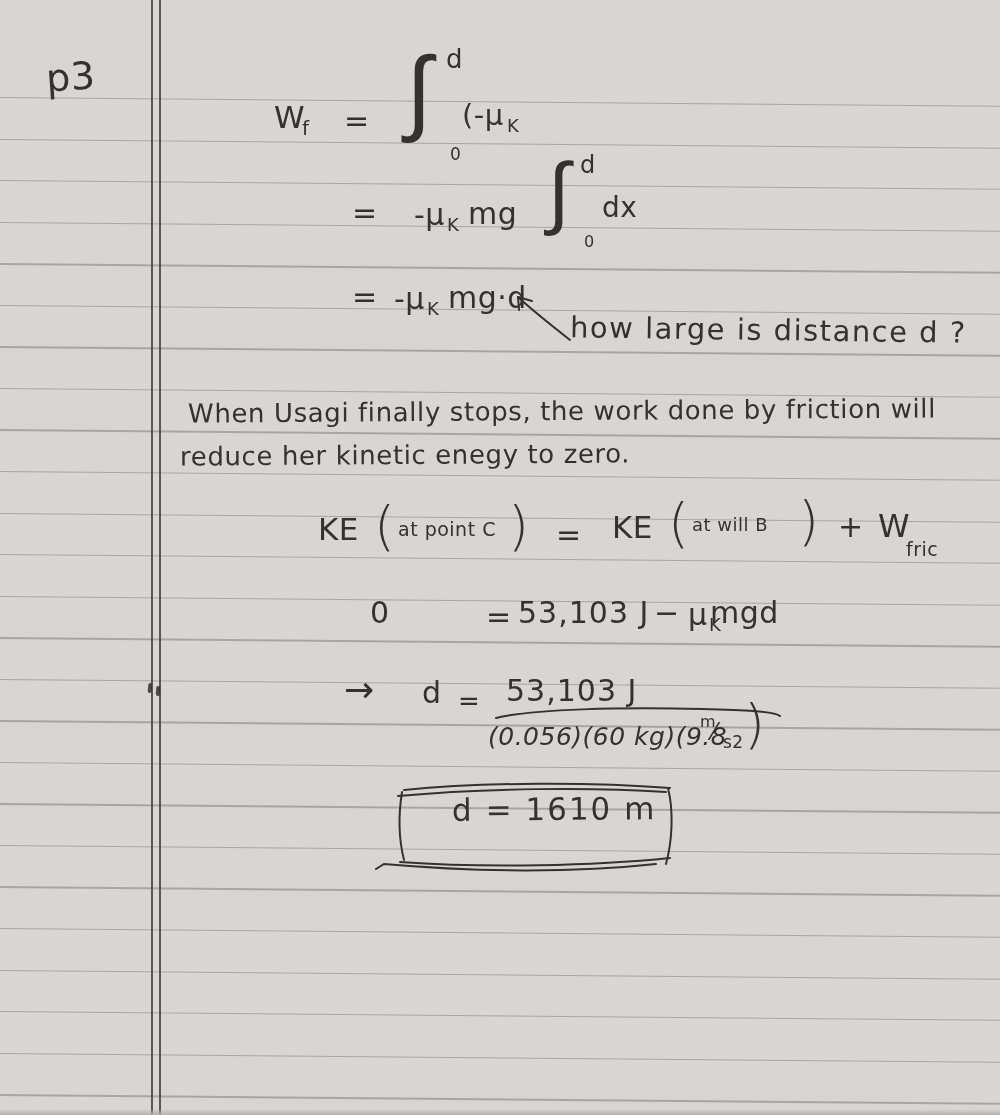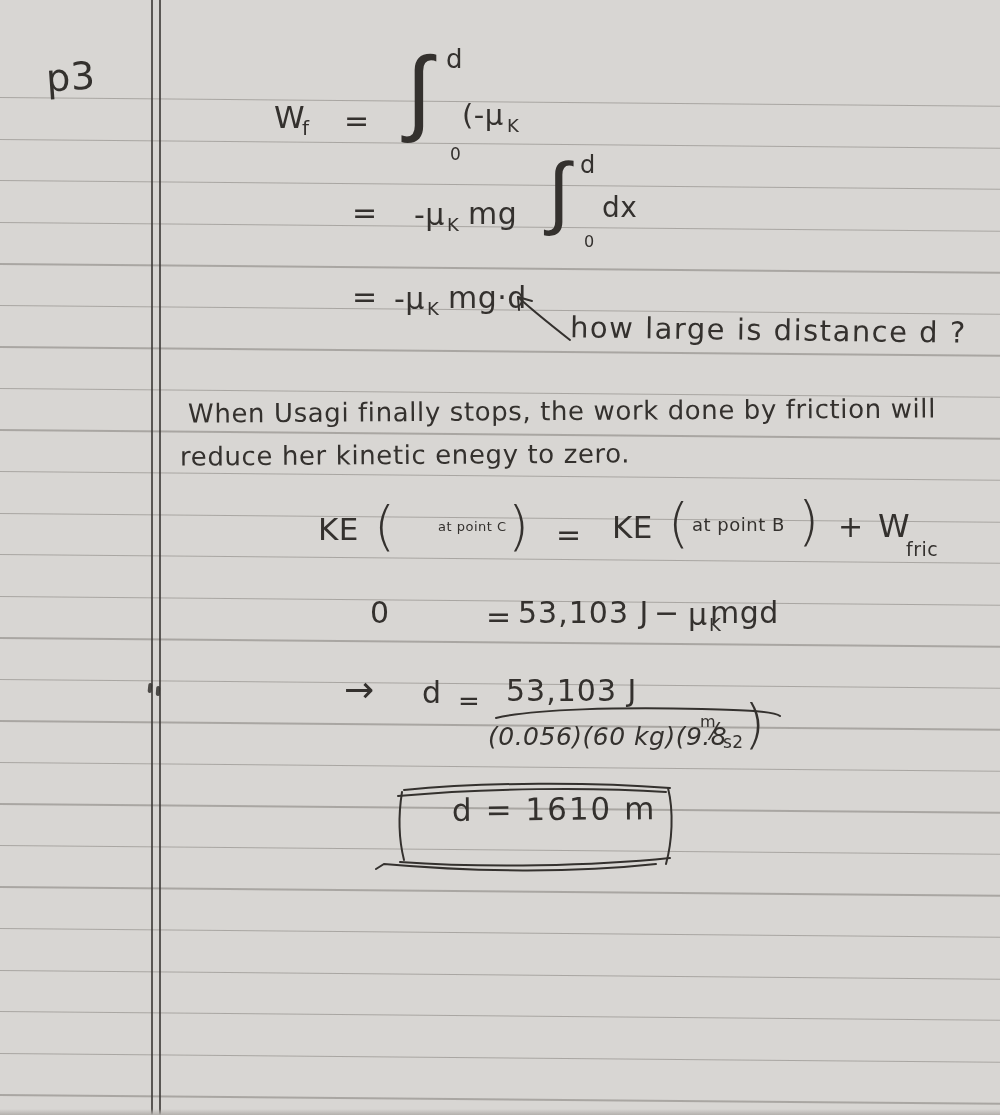--- a/index.html
+++ b/index.html
@@ -52,21 +52,21 @@
   .e3c{left:427px;top:300px;font-size:18px;}
   .e3d{left:438px;top:283px;font-size:30px;}
   .note-arrow{position:absolute;left:506px;top:288px;}
   .note-text{left:570px;top:316px;font-size:29px;letter-spacing:1.5px;transform:rotate(0.8deg);}
   
   .para1{left:188px;top:398px;font-size:26px;letter-spacing:.6px;transform:rotate(-0.4deg);}
   .para2{left:180px;top:442px;font-size:26px;letter-spacing:.6px;transform:rotate(-0.4deg);}
   
   .k1{left:318px;top:514px;font-size:31px;}
   .k2{left:374px;top:500px;font-size:54px;font-weight:300;}
-  .k3{left:398px;top:520px;font-size:13px;margin-left:40px;}
+  .k3{left:398px;top:520px;font-size:19px;}
   .k4{left:508px;top:500px;font-size:54px;font-weight:300;}
   .k5{left:556px;top:520px;font-size:30px;}
   .k6{left:612px;top:512px;font-size:31px;}
   .k7{left:668px;top:497px;font-size:54px;font-weight:300;}
   .k8{left:692px;top:516px;font-size:18px;}
   .k9{left:798px;top:495px;font-size:54px;font-weight:300;}
   .k10{left:838px;top:512px;font-size:30px;}
   .k11{left:878px;top:510px;font-size:32px;}
   .k12{left:906px;top:532px;font-size:19px;margin-top:8px;}
   
@@ -164,21 +164,21 @@
   <span class="t para1">When Usagi finally stops, the work done by friction will</span>
   <span class="t para2">reduce her kinetic enegy to zero.</span>
 
   <span class="t k1">KE</span>
   <span class="t k2">(</span>
   <span class="t k3">at point C</span>
   <span class="t k4">)</span>
   <span class="t k5">=</span>
   <span class="t k6">KE</span>
   <span class="t k7">(</span>
-  <span class="t k8">at point B</span>
+  <span class="t k8">at will B</span>
   <span class="t k9">)</span>
   <span class="t k10">+</span>
   <span class="t k11">W</span>
   <span class="t k12">fric</span>
 
   <span class="t z1">0</span>
   <span class="t z2">=</span>
   <span class="t z3">53,103 J</span>
   <span class="t z4">−</span>
   <span class="t z5">μ</span>

